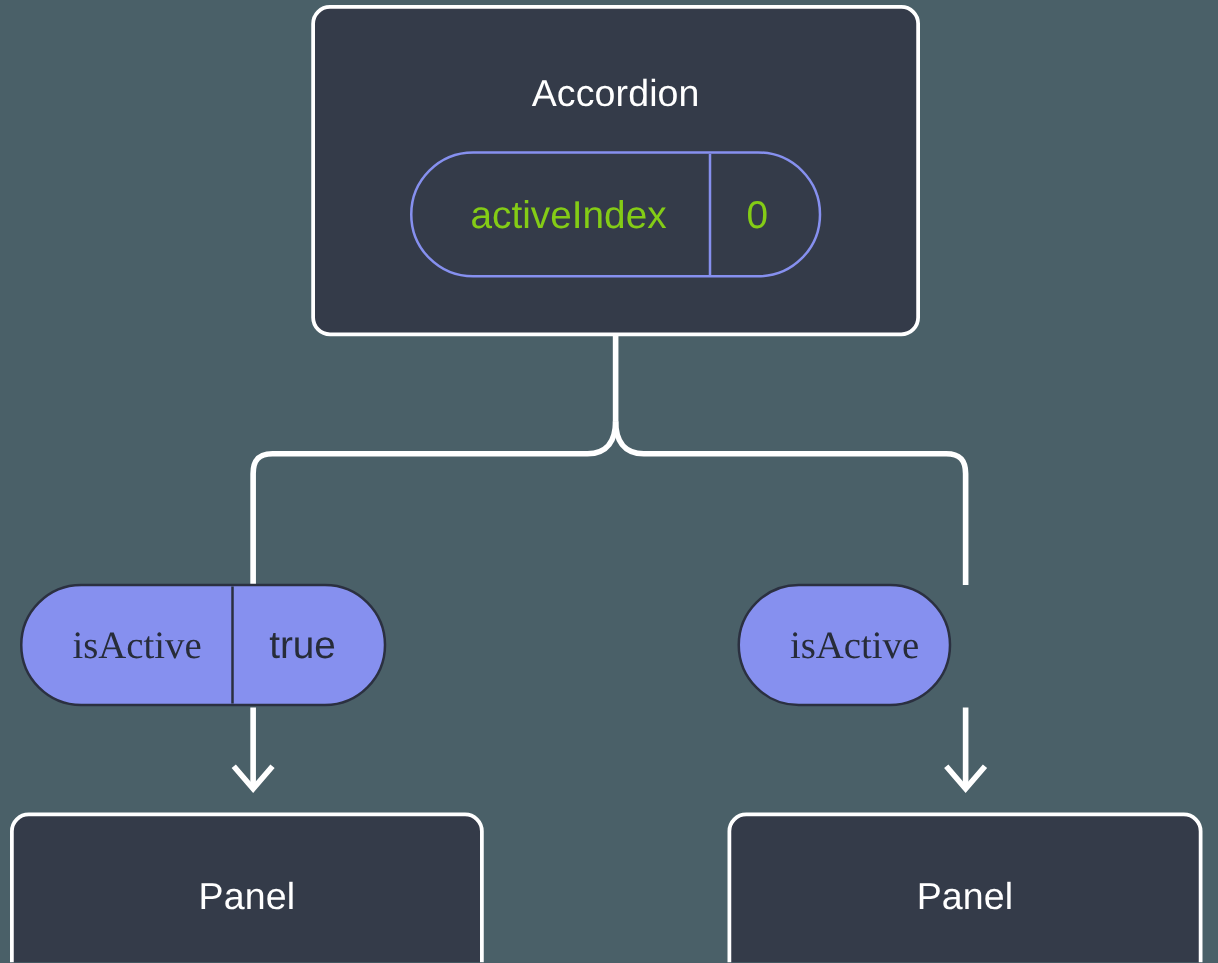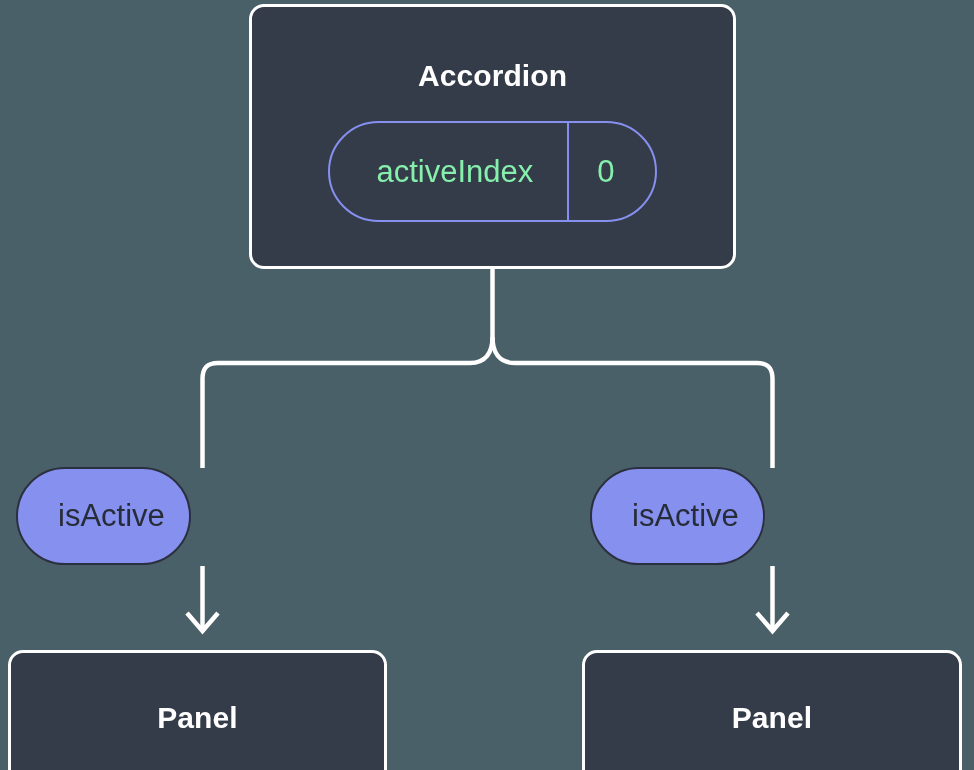--- a/index.html
+++ b/index.html
@@ -34,21 +34,21 @@
     background: #343b49;
     border: 3px solid #ffffff;
     border-radius: 15px;
     display: flex;
     flex-direction: column;
     align-items: center;
   }
   .node-title {
     color: #ffffff;
     font-size: 30px;
-    font-weight: 700;
+    font-weight: 400;
     letter-spacing: 0.1px;
     line-height: 1;
     white-space: nowrap;
   }
 
   
   #accordion-box {
     left: 249px;
     top: 4px;
     width: 487px;
@@ -74,21 +74,21 @@
     height: 101px;
     border: 2px solid #8690ef;
     border-radius: 51px;
     overflow: hidden;
   }
   .pill-outline .pill-key,
   .pill-outline .pill-val {
     display: flex;
     align-items: center;
     justify-content: center;
-    color: #86efac;
+    color: #84cc16;
     font-size: 31px;
     font-weight: 400;
     white-space: nowrap;
   }
   .pill-outline .pill-key { padding: 0 34px 0 46px; }
   .pill-outline .pill-val {
     padding: 0 40px 0 28px;
     border-left: 2px solid #8690ef;
   }
 
@@ -107,21 +107,21 @@
   .pill-filled .pill-key,
   .pill-filled .pill-val {
     display: flex;
     align-items: center;
     justify-content: center;
     color: #272c39;
     font-size: 31px;
     font-weight: 400;
     white-space: nowrap;
   }
-  .pill-filled .pill-key { padding: 0 24px 0 40px; }
+  .pill-filled .pill-key { padding: 0 24px 0 40px; font-family: Liberation Serif, serif; }
   .pill-filled .pill-val {
     padding: 0 38px 0 28px;
     border-left: 2px solid #2b3040;
   }
   #pill-is-active-true  { left: 16px;  top: 467px; }
   #pill-is-active-false { left: 590px; top: 467px; }
 </style>
 </head>
 <body>
 
@@ -159,20 +159,21 @@
     <div class="node-title">Accordion</div>
 
     <div class="pill-outline">
       <span class="pill-key">activeIndex</span>
       <span class="pill-val">0</span>
     </div>
   </div>
 
   <div class="pill-filled" id="pill-is-active-true">
     <span class="pill-key">isActive</span>
+    <span class="pill-val">true</span>
   </div>
 
   <div class="pill-filled" id="pill-is-active-false">
     <span class="pill-key">isActive</span>
   </div>
 
   <div class="node-box panel-box" id="panel-box-left">
     <div class="node-title">Panel</div>
   </div>
 

